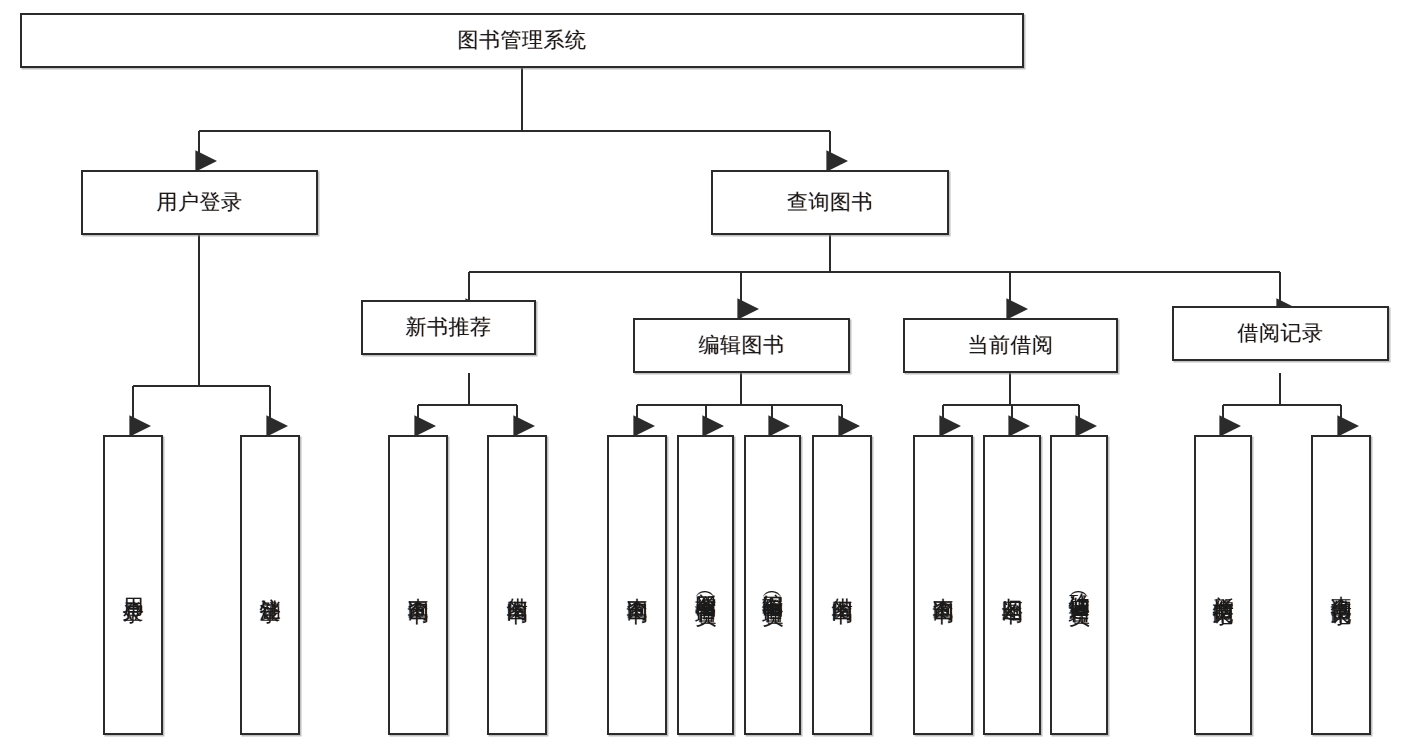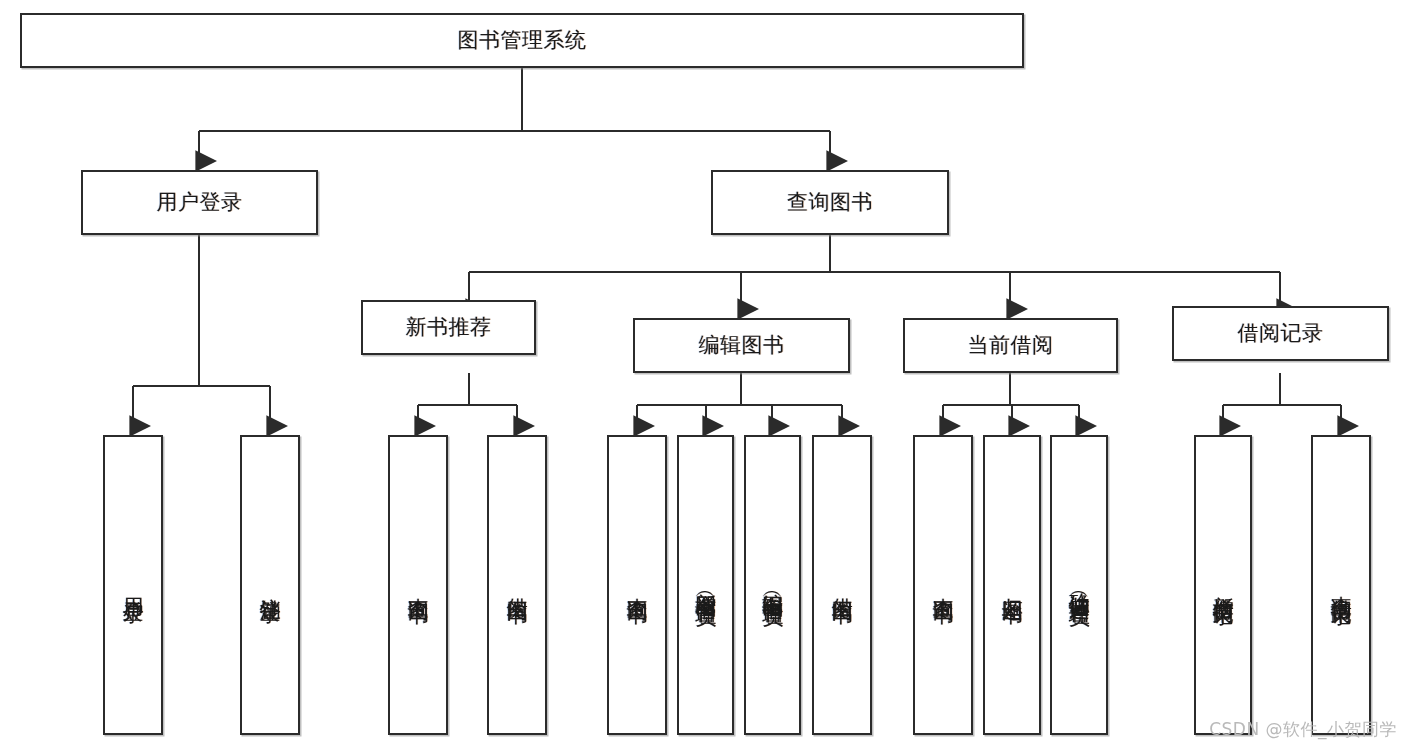--- a/index.html
+++ b/index.html
@@ -174,14 +174,13 @@
   <div class="node vertical" style="left:1050px;top:435px;width:58px;height:300px;">
     <span class="label">确认归还（管理员）</span>
   </div>
   <div class="node vertical" style="left:1194px;top:435px;width:58px;height:300px;">
     <span class="label">新增借阅记录</span>
   </div>
   <div class="node vertical" style="left:1311px;top:435px;width:60px;height:300px;">
     <span class="label">查询借阅记录</span>
   </div>
 
-  <div id="watermark">CSDN @软件_小贺同学</div>
 </div>
 
 </body></html>

